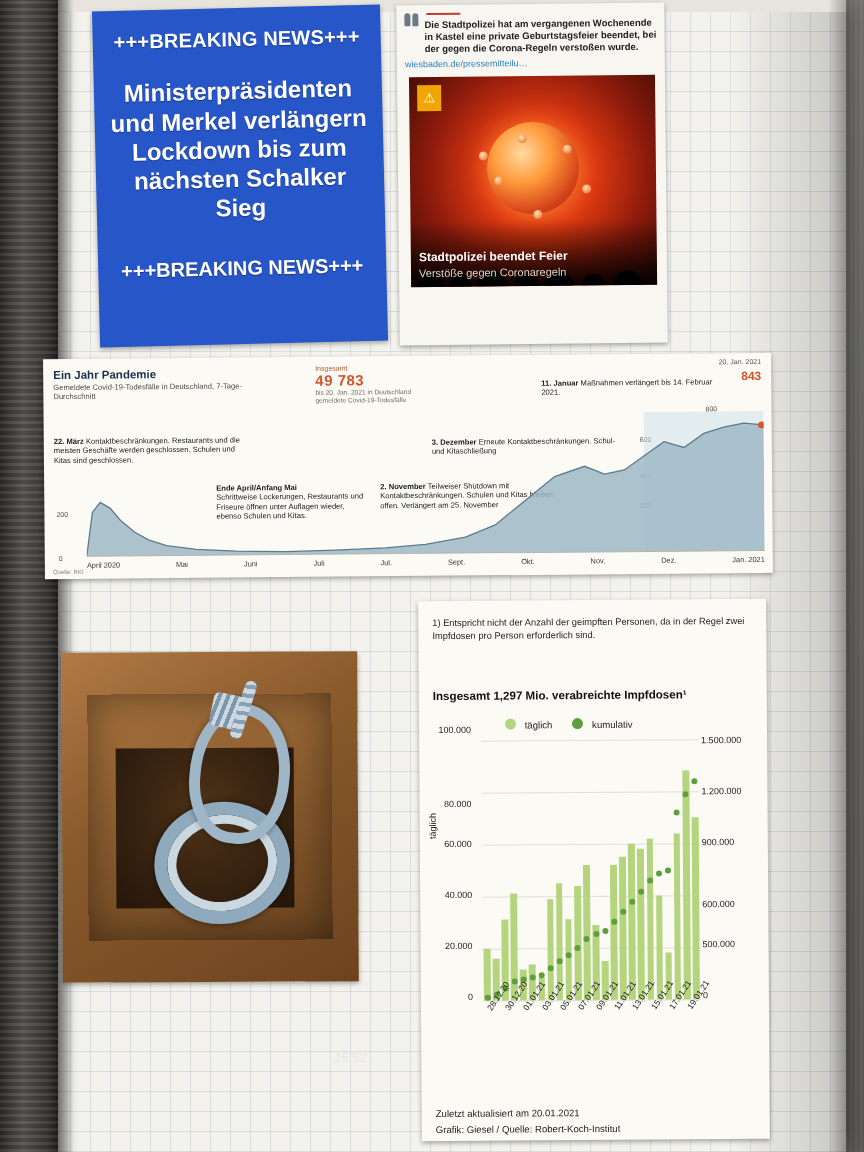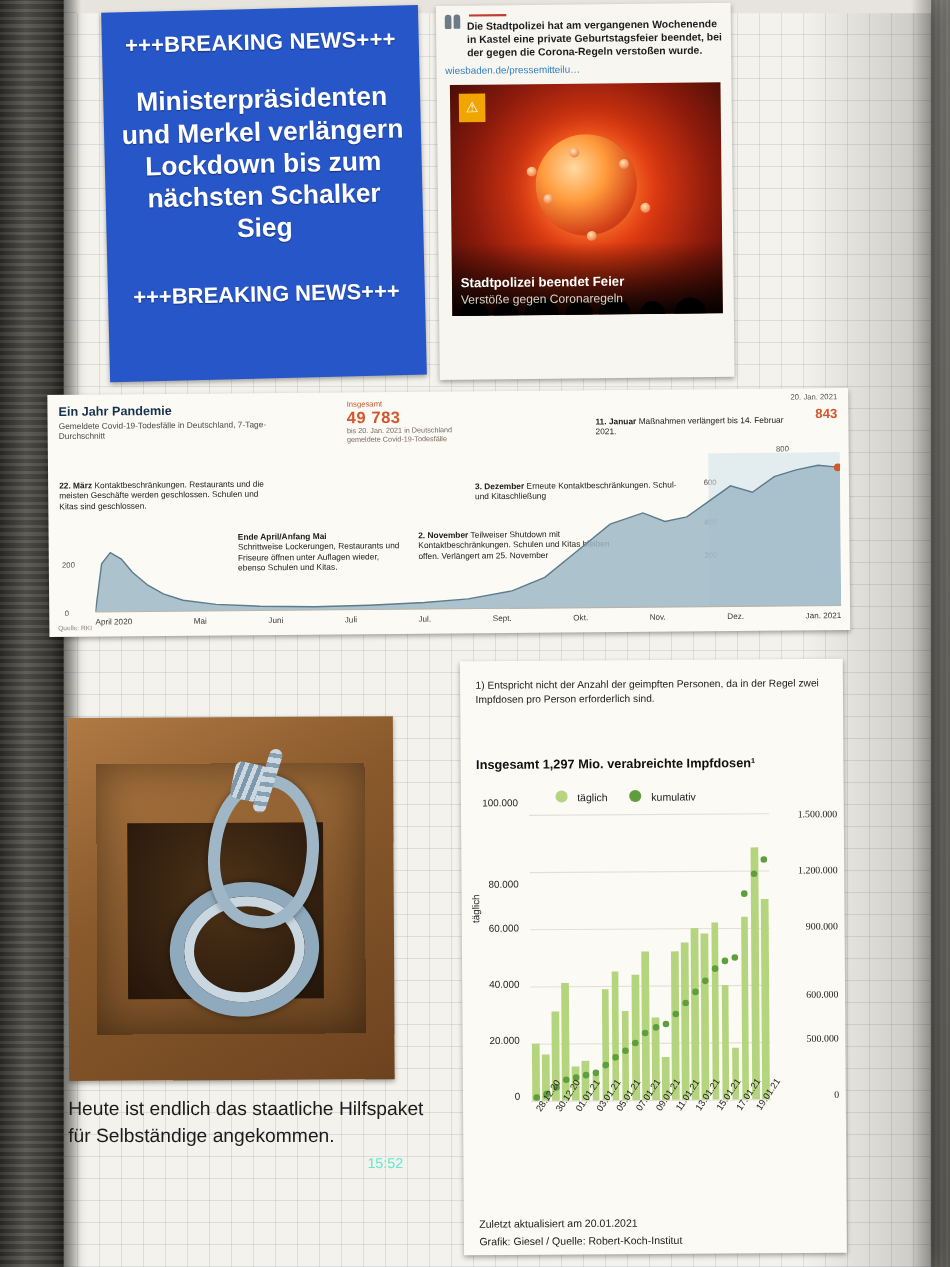--- a/index.html
+++ b/index.html
@@ -122,34 +122,34 @@
   .rope-loop{position:absolute;left:128px;top:52px;width:78px;height:118px;border-radius:50% 50% 46% 46%;
      border:11px solid #9fb6c7;transform:rotate(6deg);box-shadow:0 0 6px rgba(0,0,0,.4);}
   .rope-knot{position:absolute;left:150px;top:42px;width:30px;height:34px;border-radius:6px;
      background:repeating-linear-gradient(100deg,#cbd8e2 0 4px,#7e97aa 4px 8px);transform:rotate(12deg);}
   .rope-tail{position:absolute;left:176px;top:28px;width:12px;height:60px;border-radius:6px;
      background:repeating-linear-gradient(170deg,#cbd8e2 0 5px,#87a0b2 5px 9px);transform:rotate(18deg);}
 
   
   .caption{position:absolute;left:62px;top:996px;width:330px;font-size:17.5px;color:#1b1b1b;
      line-height:1.38;}
-  .cap-time{position:absolute;left:334px;top:1050px;font-size:13px;color:#5eead4;}
+  .cap-time{position:absolute;left:334px;top:1050px;font-size:13px;color:#e5e5e5;font-style:italic;}
 
   
   .vax{left:420px;top:600px;width:348px;height:540px;background:#fbfaf5;
      transform:rotate(-0.4deg);overflow:hidden;}
   .vx-foot1{position:absolute;left:14px;top:16px;width:320px;font-size:9.3px;line-height:1.35;color:#1c1c1a;}
   .vx-title{position:absolute;left:14px;top:88px;font-size:11.6px;font-weight:bold;color:#101010;}
   .vx-legend{position:absolute;left:86px;top:118px;display:flex;gap:20px;align-items:center;font-size:9.6px;color:#222;}
   .lg-dot{width:11px;height:11px;border-radius:50%;display:inline-block;margin-right:6px;vertical-align:-1px;}
   .vx-plot{position:absolute;left:62px;top:140px;width:218px;height:260px;}
   .vx-ylabL{position:absolute;left:8px;top:238px;font-size:9px;color:#222;transform:rotate(-90deg);transform-origin:left top;}
   .vx-ylabR{position:absolute;right:-2px;top:252px;font-size:9px;color:#222;transform:rotate(-90deg);transform-origin:right top;}
   .vx-ytickL{position:absolute;font-size:9px;color:#222;text-align:right;width:52px;}
-  .vx-ytickR{position:absolute;font-size:9px;color:#222;text-align:right;width:60px;font-family:Liberation Serif, serif;}
+  .vx-ytickR{position:absolute;font-size:9px;color:#222;text-align:left;width:60px;}
   .vx-xt{position:absolute;font-size:8.4px;color:#222;transform:rotate(-56deg);transform-origin:left top;white-space:nowrap;}
   .vx-foot2{position:absolute;left:14px;bottom:22px;font-size:9.6px;color:#1c1c1a;}
   .vx-foot3{position:absolute;left:14px;bottom:6px;font-size:9.6px;color:#1c1c1a;}
   .bar{position:absolute;bottom:0;background:#b4d47e;}
   .kdot{position:absolute;width:6px;height:6px;border-radius:50%;background:#5f9e3d;}
   .gridline{position:absolute;left:0;right:0;height:1px;background:#e2e0d6;}
 </style>
 </head>
 <body>
 
@@ -271,21 +271,20 @@
 
   <div class="clip photo">
     <div class="box-top"></div>
     <div class="box-inner"></div>
     <div class="rope-coil"></div>
     <div class="rope-loop"></div>
     <div class="rope-knot"></div>
     <div class="rope-tail"></div>
   </div>
 
-  <div class="caption">Heute ist endlich das staatliche Hilfspaket für Selbständige angekommen.</div>
   <div class="cap-time">15:52</div>
 
   <div class="clip vax">
     <div class="vx-foot1">1) Entspricht nicht der Anzahl der geimpften Personen, da in der Regel zwei Impfdosen pro Person erforderlich sind.</div>
     <div class="vx-title">Insgesamt 1,297 Mio. verabreichte Impfdosen¹</div>
 
     <div class="vx-legend">
       <span>
         <span class="lg-dot" style="background:#b4d47e"></span>
         <span>täglich</span>

